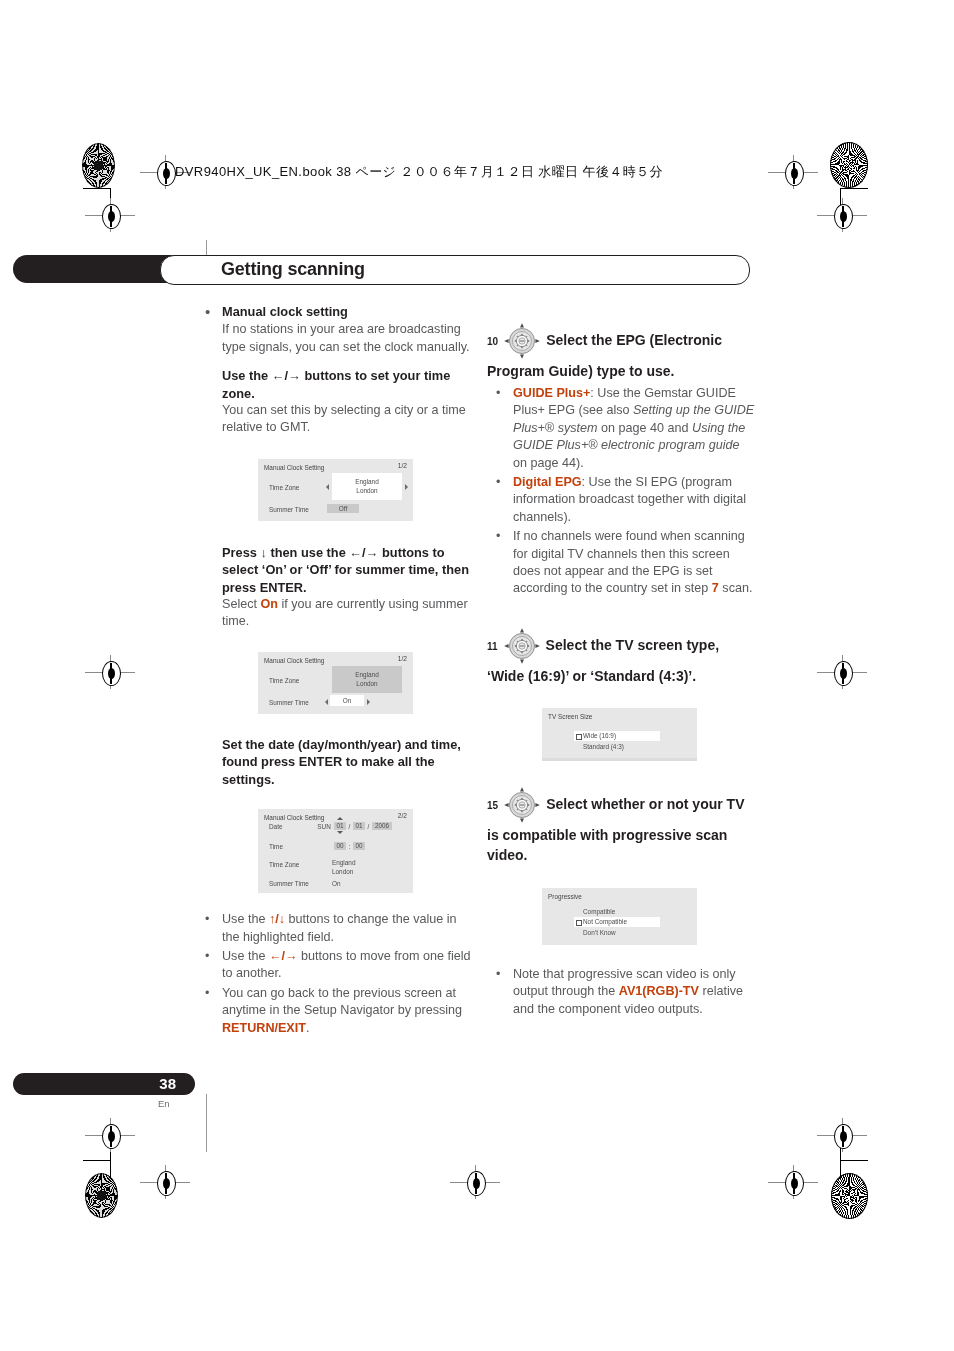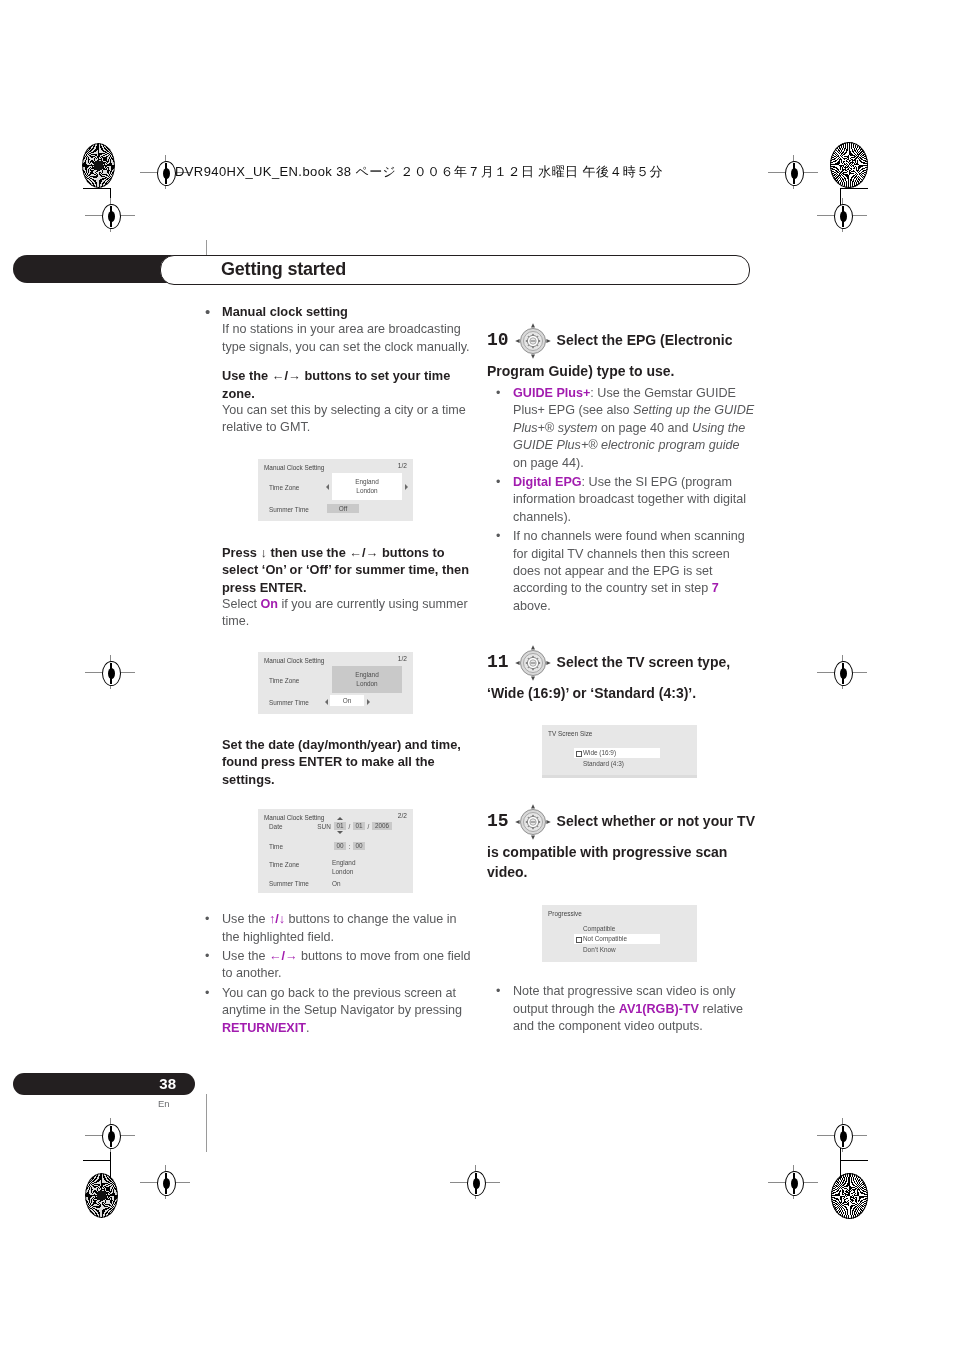--- a/index.html
+++ b/index.html
@@ -41,21 +41,21 @@
   .chapter-pill{position:absolute;left:160px;top:255px;width:588px;height:28px;border:1.3px solid #231f20;border-radius:14px;background:#fff;}
   .chapter-title{position:absolute;left:221px;top:259px;font-size:18px;font-weight:bold;color:#231f20;letter-spacing:-.2px;}
 
   
   .col{position:absolute;top:303px;width:268px;}
   .col-left{left:205px;}
   .col-right{left:487px;}
 
   p{margin:0;}
   .body{font-size:12.6px;line-height:17.4px;color:#58595b;}
-  .bold{font-weight:bold;color:#a21caf;}
+  .bold{font-weight:bold;color:#c2410c;}
   .ital{font-style:italic;}
   .hd{font-size:12.8px;line-height:17.4px;font-weight:bold;color:#231f20;}
   .sp{height:11px;}
 
   .bullet-row{display:flex;font-size:12.6px;line-height:17.4px;color:#58595b;}
   .bullet-row .bl{width:17px;flex:none;text-align:left;}
   .bullet-row .bt{flex:1;}
   .bullet-lg .bl{font-size:15px;line-height:17px;}
 
   
@@ -77,21 +77,21 @@
   .osd .sel{position:absolute;background:#fff;}
   .osd .selbox{position:absolute;width:4px;height:4px;border:1px solid #555;background:#fff;}
   .osd .footbar{position:absolute;left:0;right:0;bottom:0;height:3px;background:#dcdcdc;}
 
   
   .padicon{position:relative;width:40px;height:40px;display:inline-block;vertical-align:middle;}
   .padicon svg{display:block;}
 
   
   .stepwrap{position:relative;}
-  .stepnum{font-size:18px;font-weight:bold;color:#231f20;font-family:Liberation Mono, monospace;}
+  .stepnum{font-size:10px;font-weight:bold;color:#231f20;}
   .steptext{font-size:14px;font-weight:bold;color:#231f20;line-height:20px;}
 
   
   .footer-bar{position:absolute;left:13px;top:1073px;width:182px;height:22px;background:#231f20;border-radius:11px;}
   .footer-num{position:absolute;right:19px;top:2px;color:#fff;font-weight:bold;font-size:15px;}
   .footer-en{position:absolute;left:158px;top:1098px;font-size:9.5px;color:#6d6e71;}
 </style>
 </head>
 <body>
 
@@ -169,21 +169,21 @@
 
 <div class="trimline" style="left:206px;top:240px;width:1px;height:18px;background:#9a9a9a;"></div>
 <div class="trimline" style="left:206px;top:1094px;width:1px;height:58px;background:#9a9a9a;"></div>
 
 <div class="slug">DVR940HX_UK_EN.book   38 ページ   ２００６年７月１２日   水曜日   午後４時５分</div>
 
 <div class="chapter-bar">
   <span class="chapter-num">04</span>
 </div>
 <div class="chapter-pill"></div>
-<div class="chapter-title">Getting started</div>
+<div class="chapter-title">Getting scanning</div>
 
 <div class="col col-left">
 
   <div class="bullet-row bullet-lg">
     <span class="bl">•</span>
     <span class="bt">
       <span class="hd">Manual clock setting</span><br>
       <span class="body">If no stations in your area are broadcasting type signals, you can set the clock manually.</span>
     </span>
   </div>
@@ -310,21 +310,21 @@
     <span class="bt"><span class="bold">GUIDE Plus+</span><span>: Use the Gemstar GUIDE Plus+ EPG (see also </span><span class="ital">Setting up the GUIDE Plus+® system</span><span> on page 40 and </span><span class="ital">Using the GUIDE Plus+® electronic program guide</span><span> on page 44).</span></span>
   </div>
 
   <div class="bullet-row" style="padding-left:9px;margin-bottom:2px;">
     <span class="bl">•</span>
     <span class="bt"><span class="bold">Digital EPG</span><span>: Use the SI EPG (program information broadcast together with digital channels).</span></span>
   </div>
 
   <div class="bullet-row" style="padding-left:9px;">
     <span class="bl">•</span>
-    <span class="bt"><span>If no channels were found when scanning for digital TV channels then this screen does not appear and the EPG is set according to the country set in step </span><span class="bold">7</span><span> above.</span></span>
+    <span class="bt"><span>If no channels were found when scanning for digital TV channels then this screen does not appear and the EPG is set according to the country set in step </span><span class="bold">7</span><span> scan.</span></span>
   </div>
 
   <div style="height:28px;"></div>
 
   <div class="stepwrap">
     <span class="stepnum">11</span><span class="padicon" style="margin:0 4px;"><svg width="40" height="40" viewBox="0 0 40 40">
           <circle cx="20" cy="20" r="12.5" fill="#d9d9d9" stroke="#8f8f8f" stroke-width="1"></circle>
           <circle cx="20" cy="20" r="9.5" fill="#e6e6e6" stroke="#9a9a9a" stroke-width="0.8"></circle>
           <circle cx="20" cy="20" r="5.6" fill="#ffffff" stroke="#7a7a7a" stroke-width="0.9"></circle>
           <circle cx="20" cy="20" r="3.2" fill="#e9e9e9" stroke="#8a8a8a" stroke-width="0.7"></circle>

